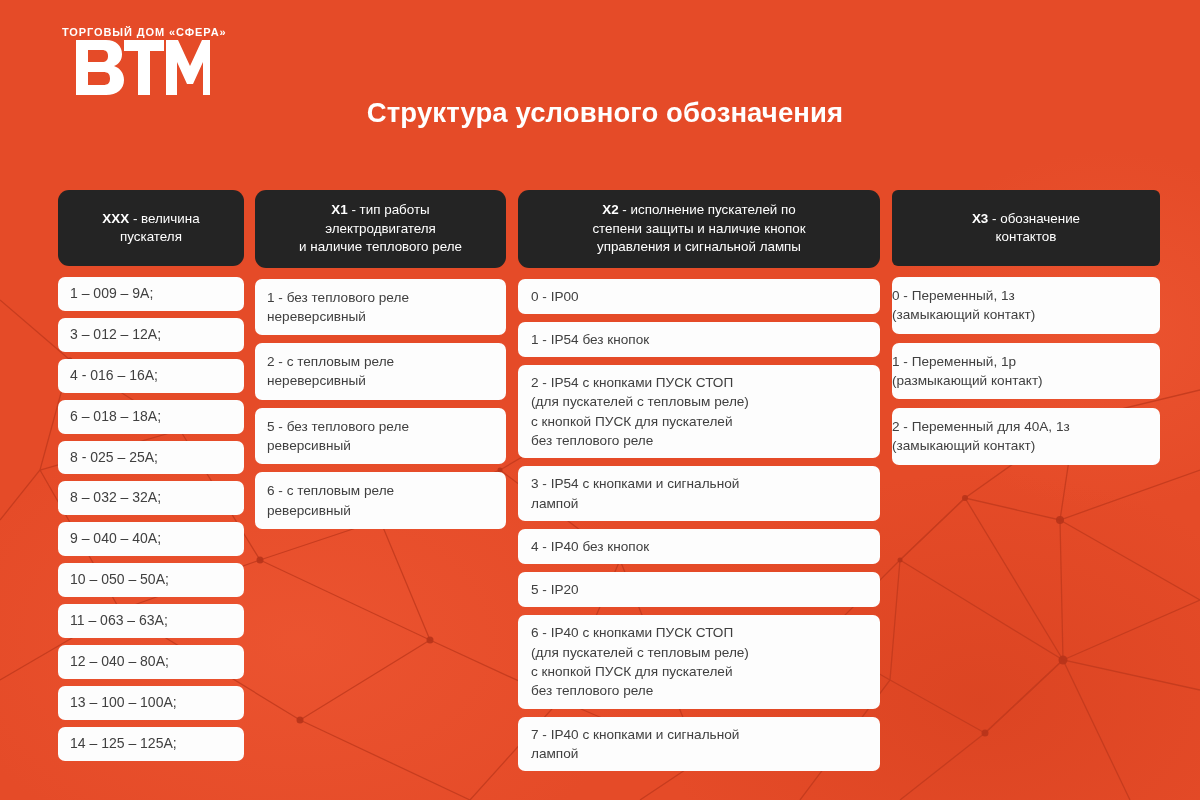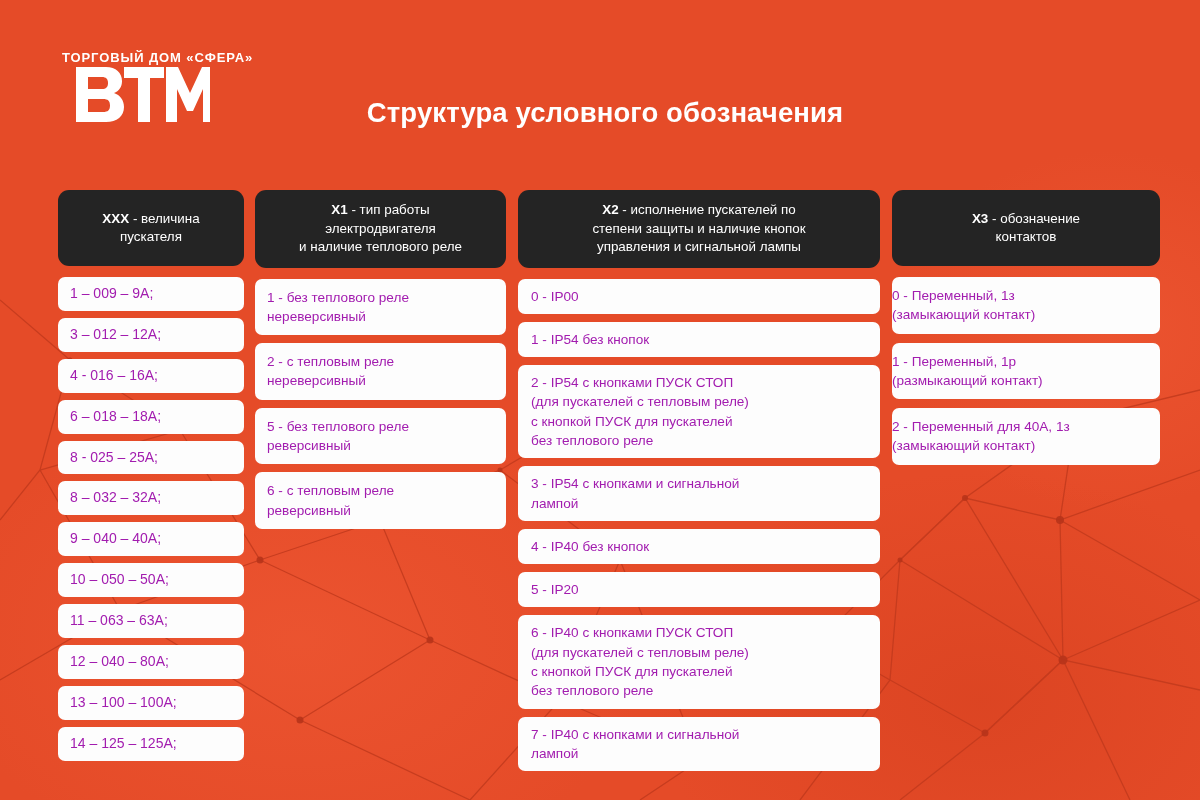--- a/index.html
+++ b/index.html
@@ -36,28 +36,27 @@
 
   
   .logo {
     position: absolute;
     left: 62px;
     top: 26px;
     width: 160px;
     text-align: center;
   }
   .logo-tagline {
-    font-size: 13px;
+    font-size: 11px;
     letter-spacing: 0.9px;
     color: #ffffff;
     font-weight: 700;
     white-space: nowrap;
     margin-bottom: 2px;
     text-align: center;
-    margin-top: 24px;
   }
   .logo-mark {
     display: block;
     margin: 0 auto;
   }
 
   
   .title {
     position: absolute;
     left: 255px;
@@ -103,28 +102,28 @@
     align-items: center;
     justify-content: center;
     margin-bottom: 11px;
   }
   .col-header .code { font-weight: 700; }
   .col-header .hdr-text { display: block; }
 
   .col-0 .col-header { min-height: 76px; }
   .col-1 .col-header { min-height: 76px; }
   .col-2 .col-header { min-height: 76px; }
-  .col-3 .col-header { min-height: 76px; }
+  .col-3 .col-header { min-height: 76px; border-radius: 6px; }
 
   .items { display: block; }
 
   .item {
     background: #fdfdfd;
     border-radius: 7px;
-    color: #a21caf;
+    color: #404040;
     font-size: 13.6px;
     line-height: 1.42;
     padding: 7px 12px;
     margin-bottom: 7px;
     white-space: pre-line;
   }
 
   .col-0 .item { font-size: 14px; padding: 7px 12px; margin-bottom: 7px; }
   .col-1 .item { padding: 9px 12px; margin-bottom: 8px; }
   .col-2 .item { padding: 8px 13px; margin-bottom: 8px; }

